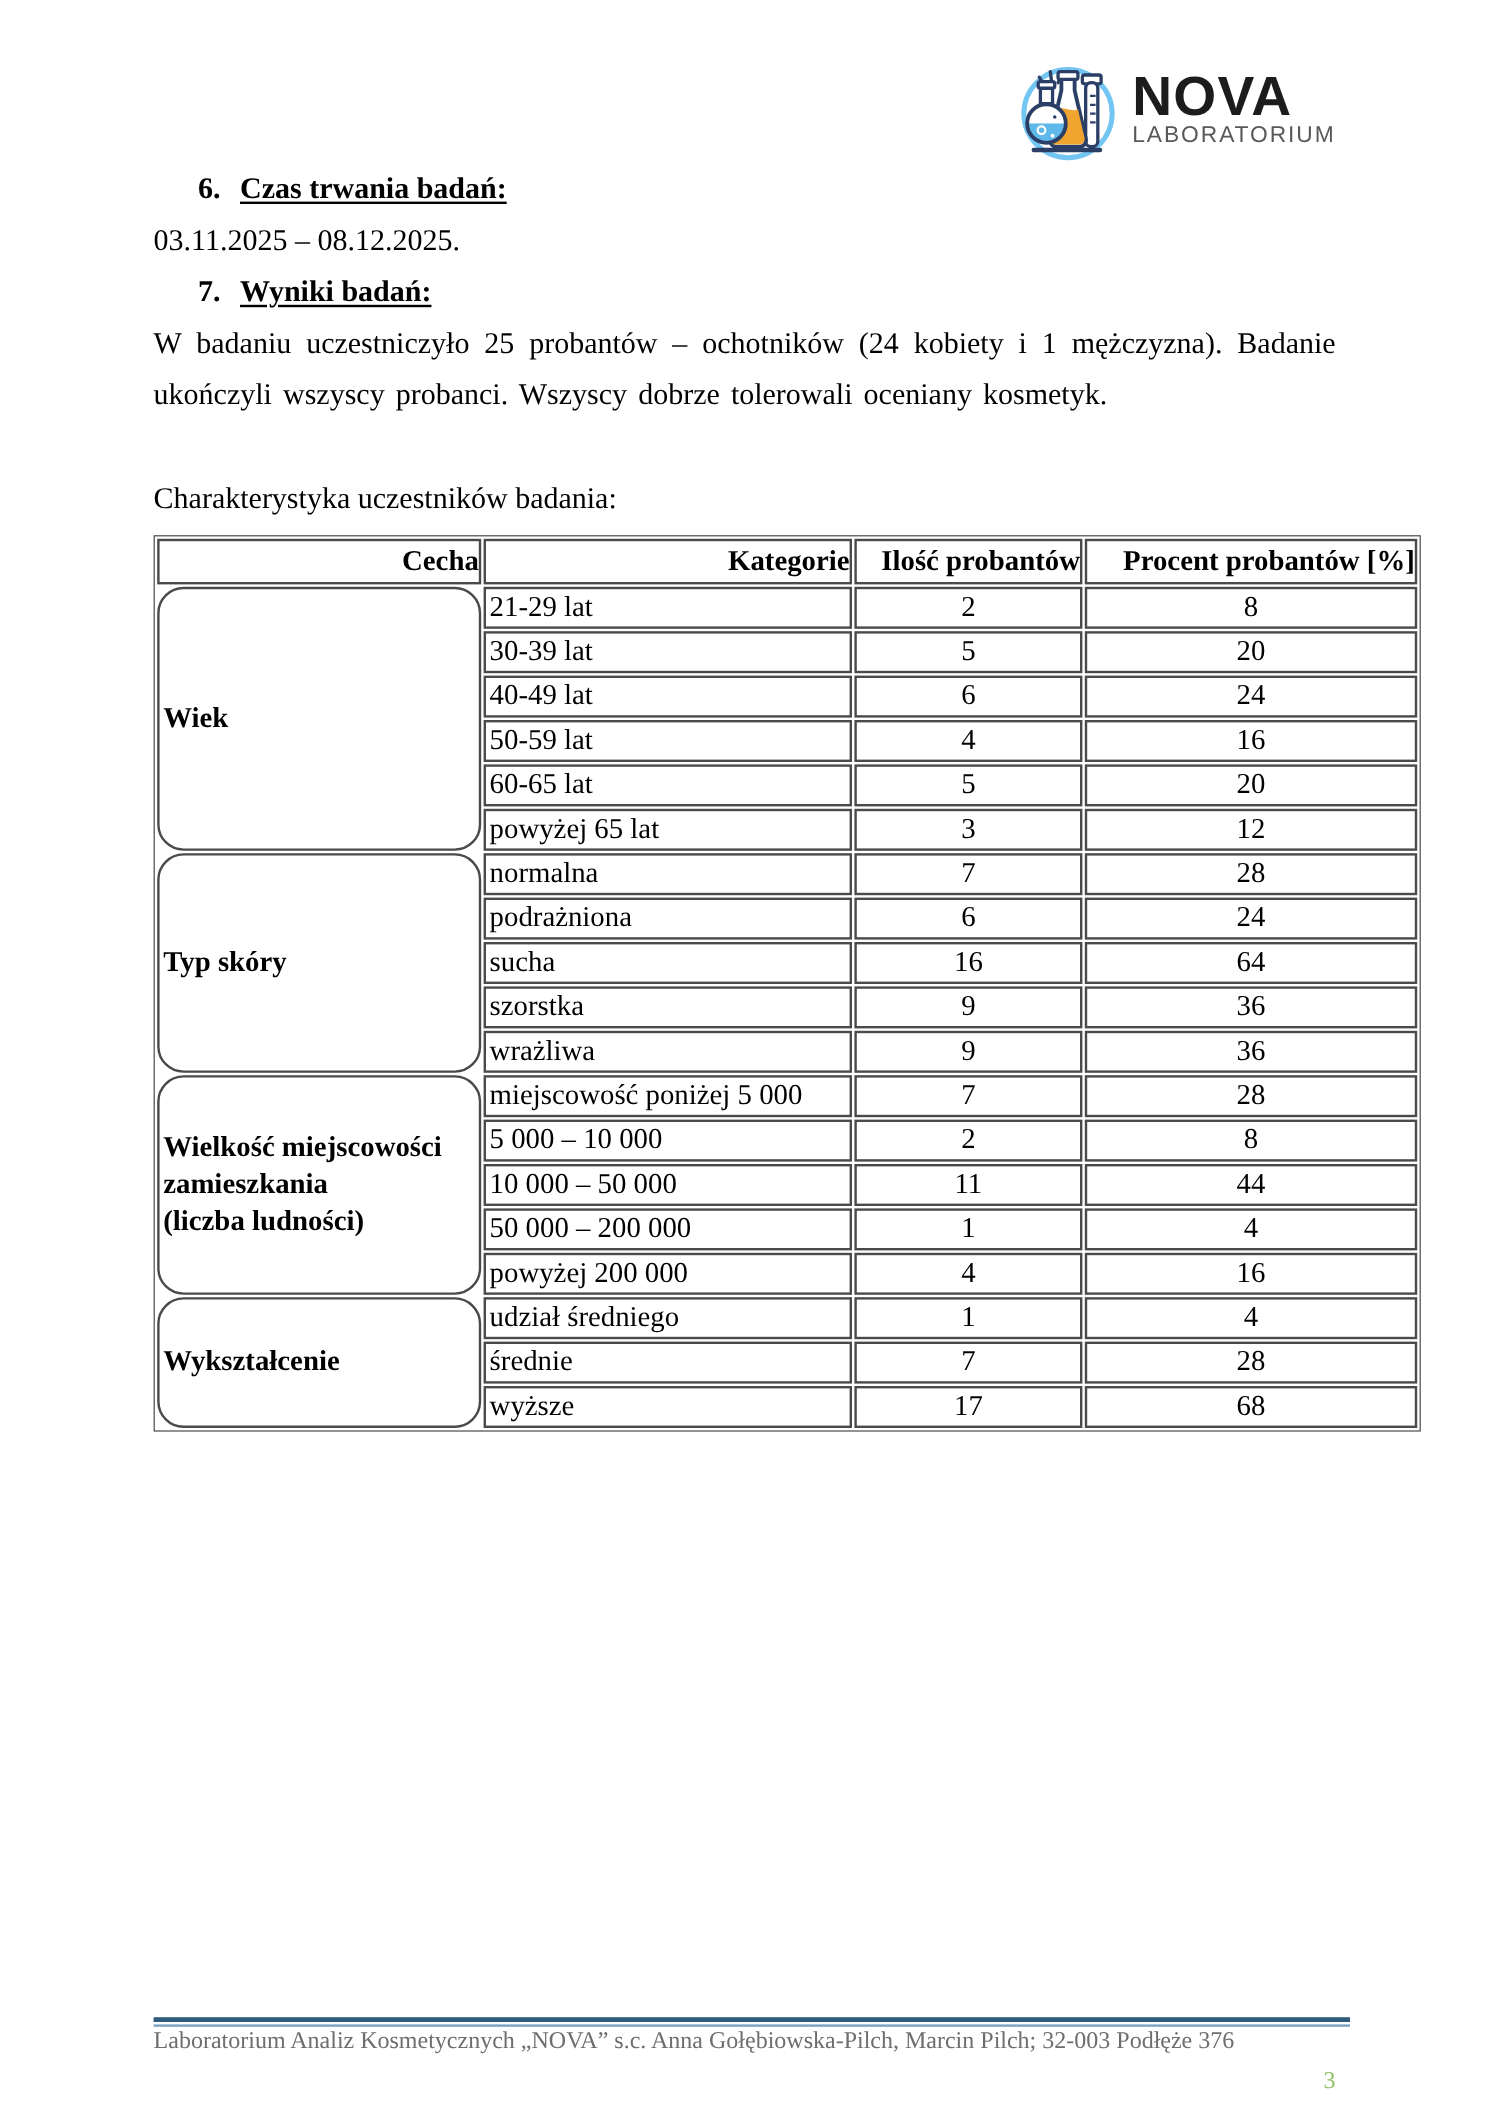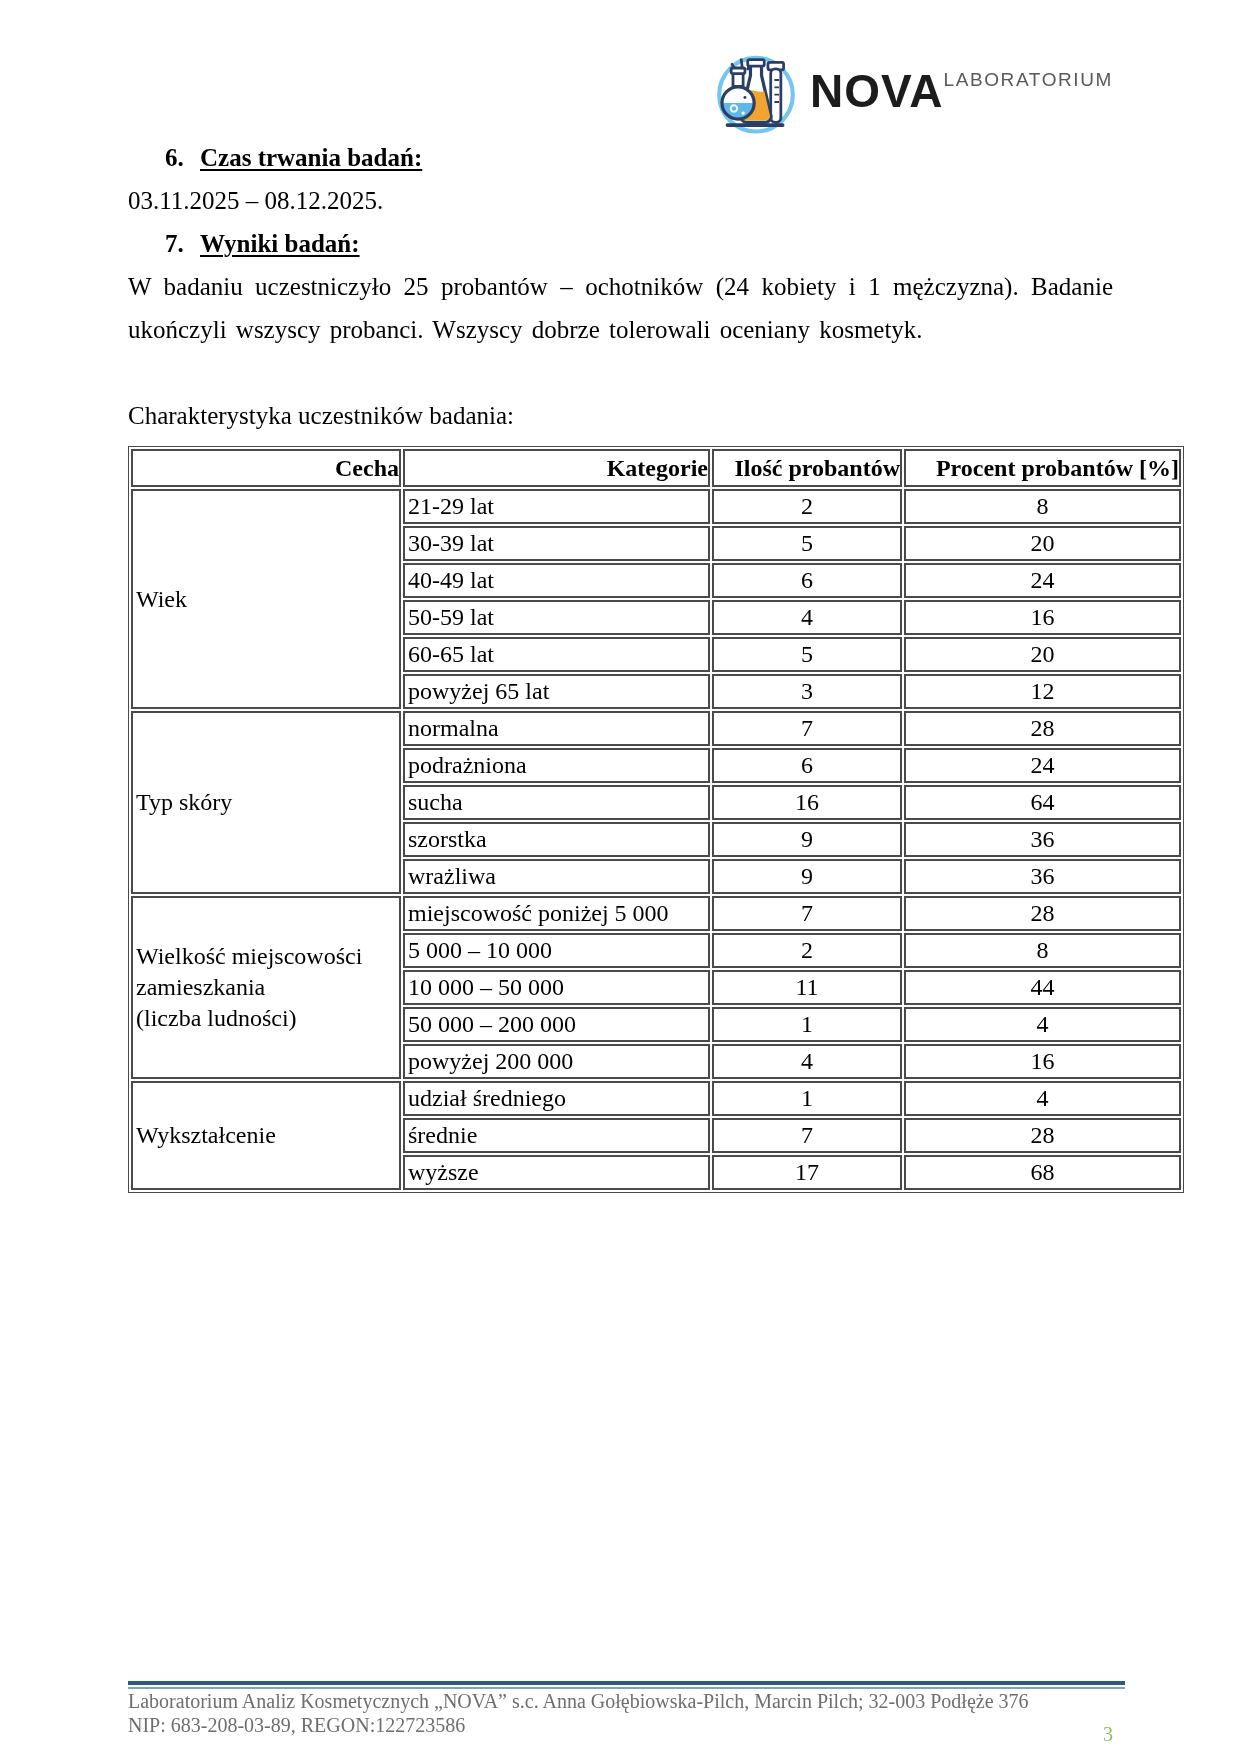--- a/index.html
+++ b/index.html
@@ -6,21 +6,21 @@
   .page {
     position:relative; width:1241px; height:1755px; background:#fff;
     font-family:"Liberation Serif", serif; color:#000; overflow:hidden;
   }
   .content { padding:0 128px; }
 
   
   .logo-row { display:flex; justify-content:flex-end; padding-top:46px; height:90px; }
   .logo { display:flex; align-items:center; gap:8px; }
   .logo svg { width:92px; height:92px; display:block; }
-  .logo-text { display:flex; flex-direction:row; justify-content:flex-start; }
+  .logo-text { display:flex; flex-direction:column; justify-content:flex-start; }
   .logo-name {
     font-family:"Liberation Sans", sans-serif; font-weight:bold;
     font-size:46px; line-height:44px; letter-spacing:1px; color:#1c1c1c;
   }
   .logo-sub {
     font-family:"Liberation Sans", sans-serif; font-size:19px; line-height:22px;
     letter-spacing:1.6px; color:var(--logo_subtitle_gray);
   }
 
   
@@ -39,22 +39,22 @@
     border:1px solid var(--table_border);
   }
   table.participants th, table.participants td {
     border:2px solid var(--table_border); font-size:24px; overflow:hidden;
   }
   table.participants thead th { height:34px; padding:0; text-align:right; font-weight:bold; }
   table.participants td { height:31px; padding:0; line-height:31px; }
   .cat-cell { text-align:left; padding-left:3px !important; }
   .num-cell { text-align:center; }
   .group-cell {
-    font-weight:normal; text-align:left; padding-left:3px !important;
-    vertical-align:middle; white-space:pre-line; line-height:31px !important;
+    font-weight:bold; text-align:left; padding-left:3px !important;
+    vertical-align:middle; white-space:pre-line; line-height:31px !important;border-radius:22px;
   }
 
   
   .footer { position:absolute; left:128px; top:1681px; width:997px; }
   .footer-rule {
     height:2px; background:#fff;
     border-top:4px solid var(--footer_rule_top);
     border-bottom:2px solid var(--footer_rule_bottom);
   }
   .footer-text { margin-top:0; font-size:20px; line-height:24px; color:var(--footer_text_gray); }
@@ -236,17 +236,16 @@
           </tr>
         </tbody>
     </table>
 
   </div>
 
   <footer class="footer">
     <div class="footer-rule"></div>
     <div class="footer-text">
       <div>Laboratorium Analiz Kosmetycznych „NOVA” s.c. Anna Gołębiowska-Pilch, Marcin Pilch; 32-003 Podłęże 376</div>
-      <div>NIP: 683-208-03-89, REGON:122723586</div>
     </div>
     <div class="page-num">3</div>
   </footer>
 </div>
 
 </body></html>

